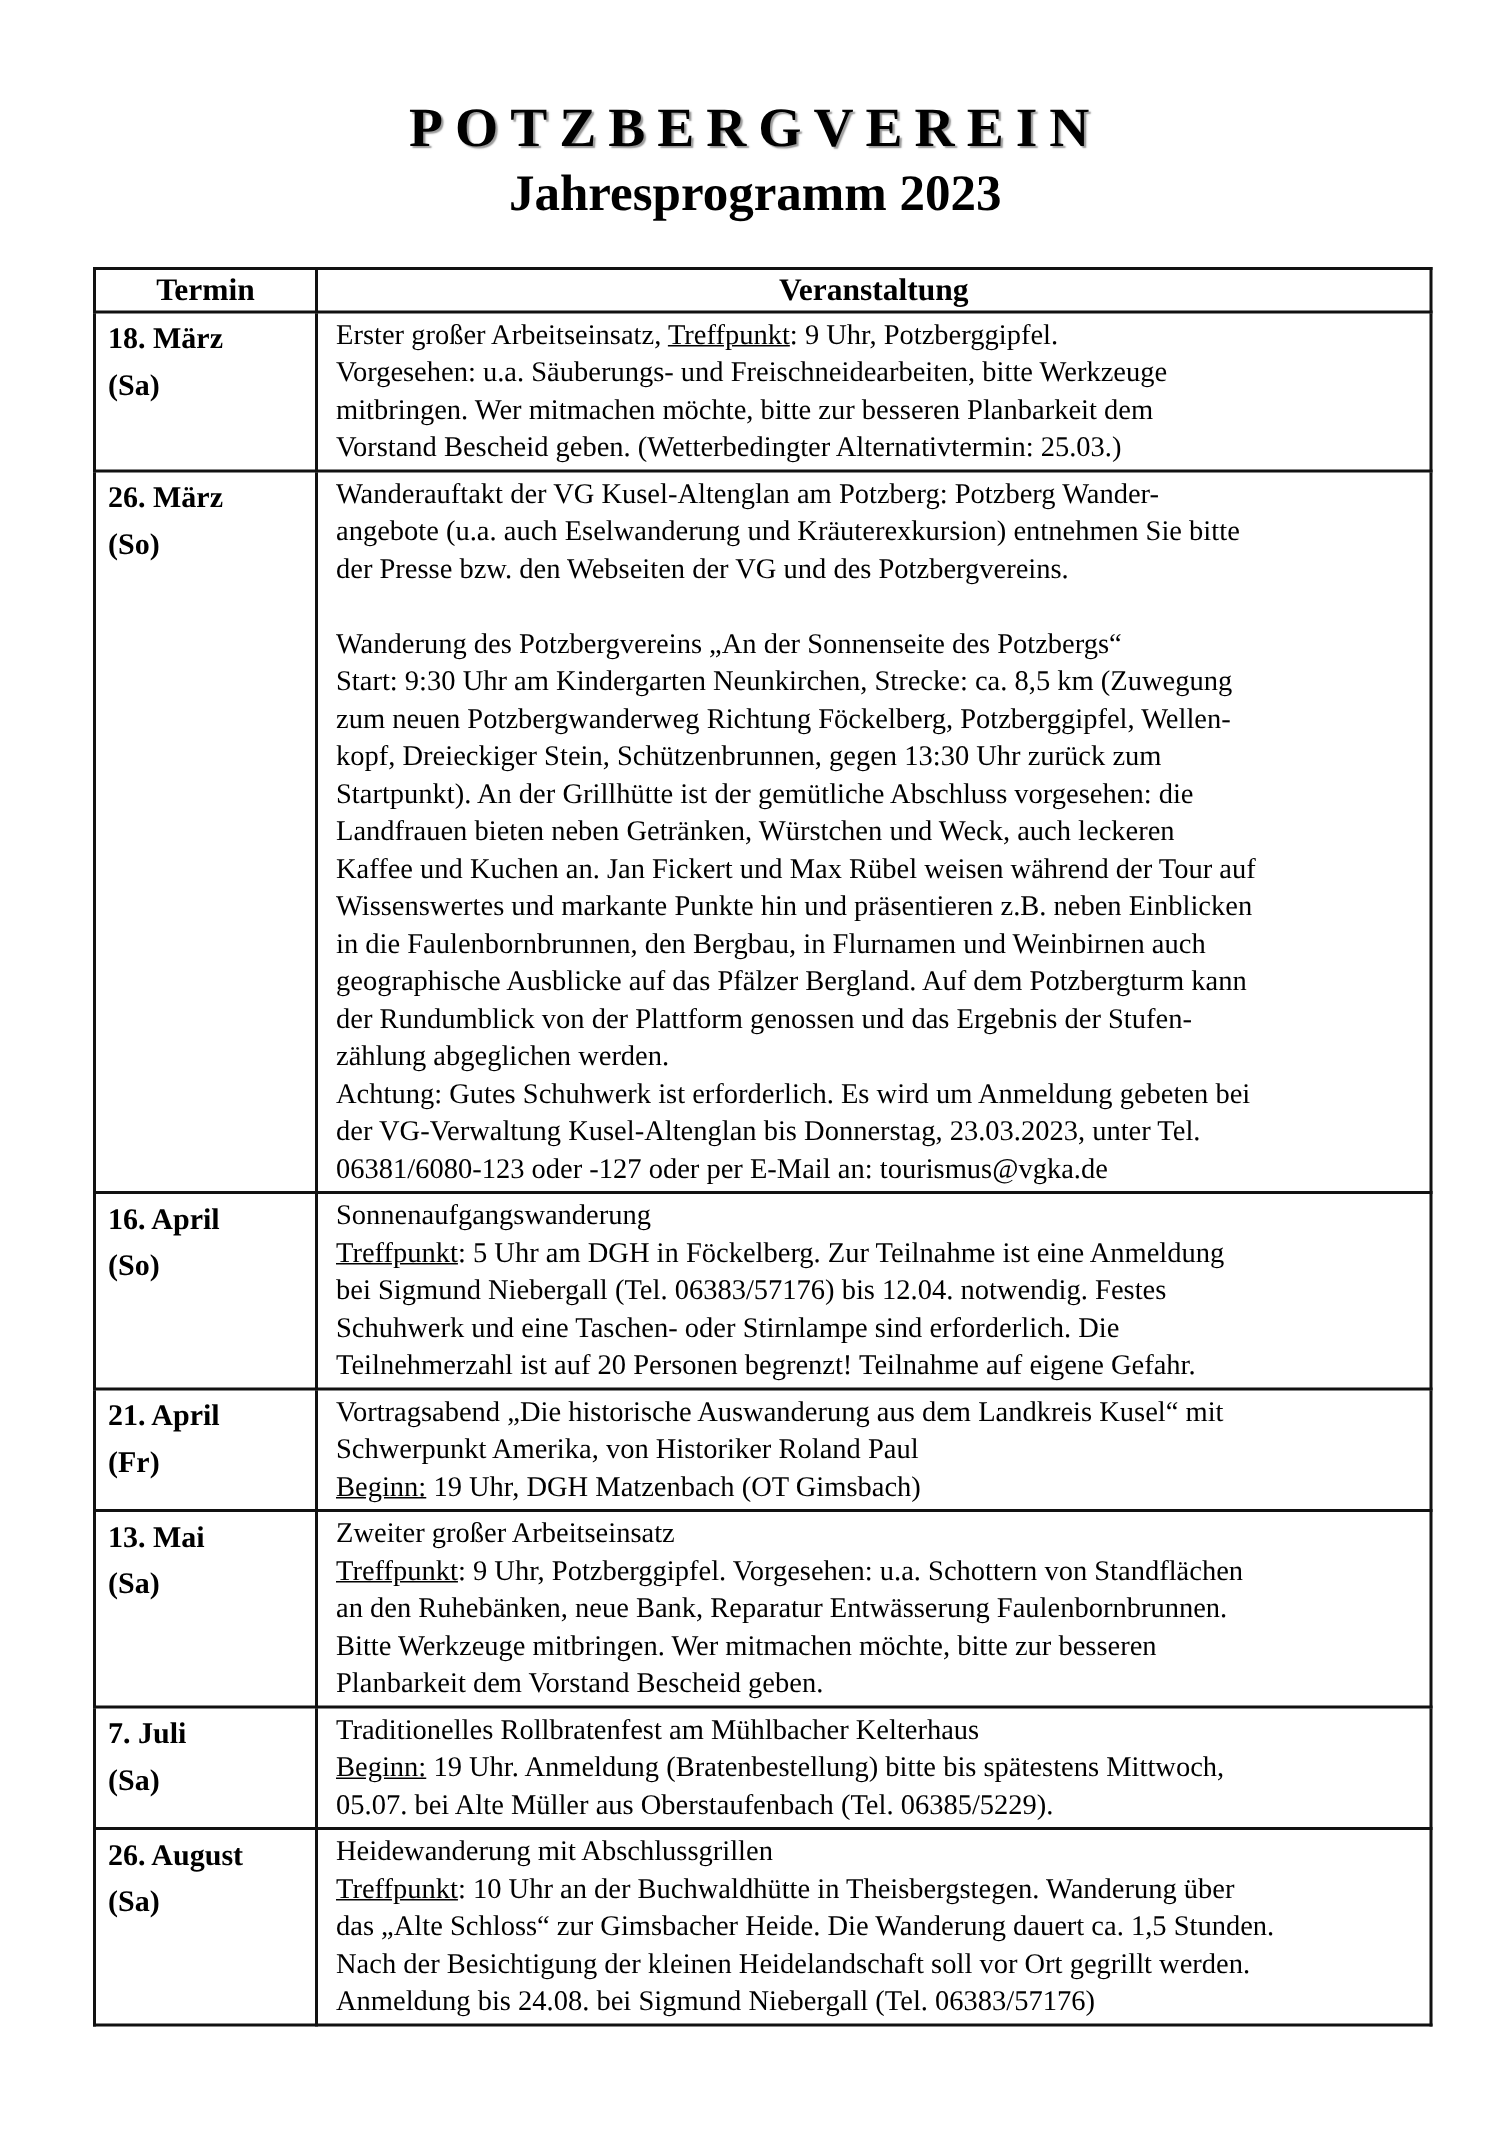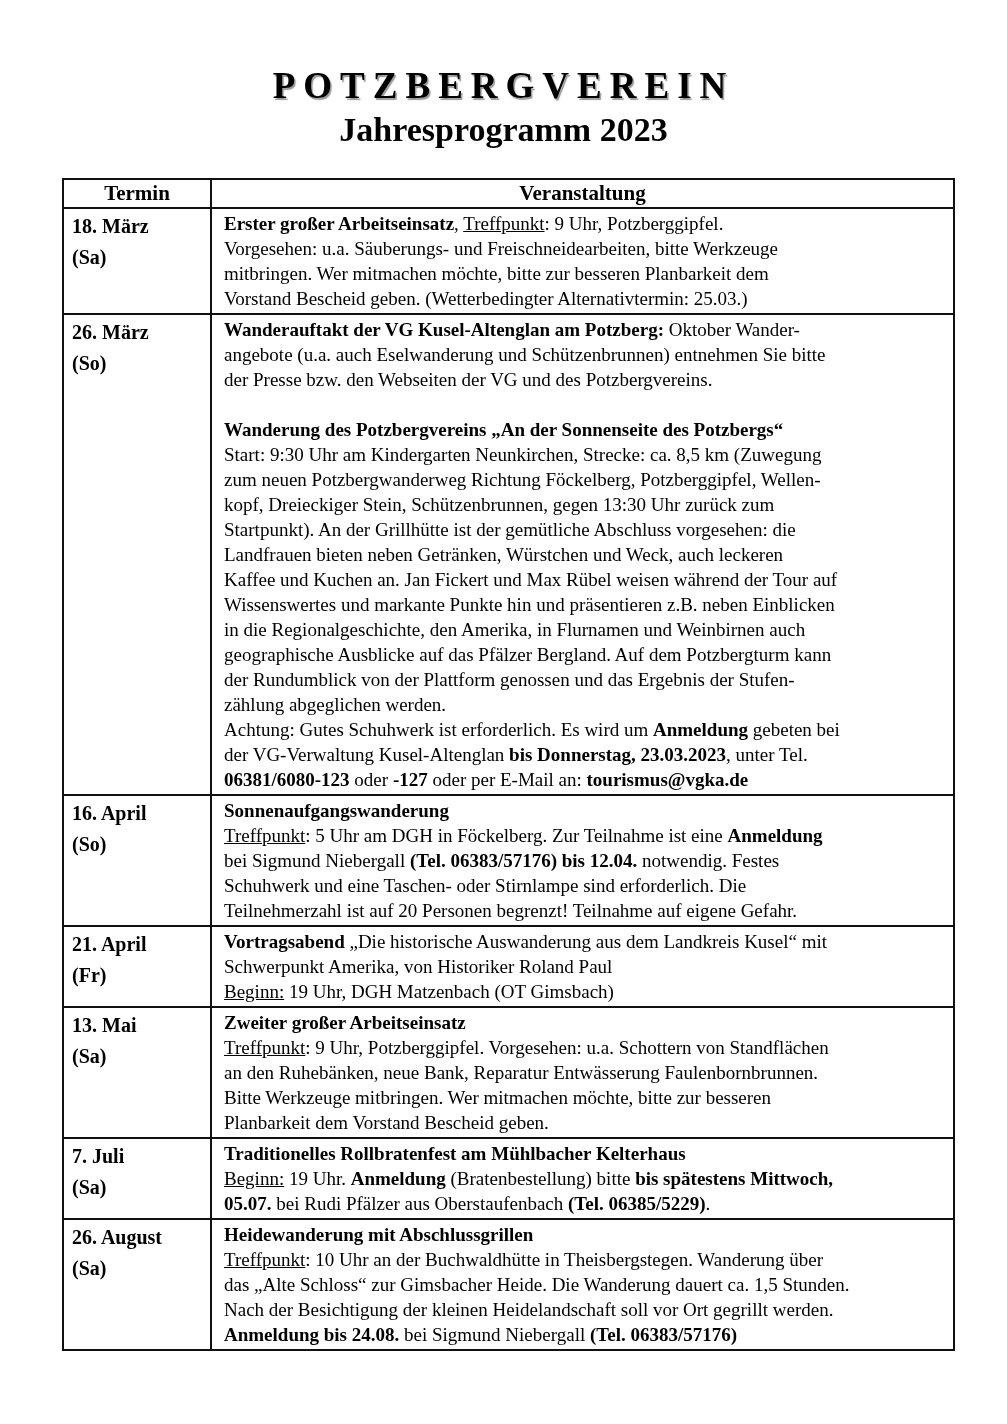--- a/index.html
+++ b/index.html
@@ -57,21 +57,21 @@
     font-size: 20px;
     line-height: 31px;
     padding: 2px 4px 2px 8px;
   }
   td.content-cell {
     font-size: 19px;
     line-height: 25px;
     padding: 2px 8px 2px 12px;
   }
   .line { min-height: 25px; }
-  .b { font-weight: 700; text-align: center; }
+  .b { font-weight: 400; text-align: center; }
   .u { text-decoration: underline; }
 </style>
 </head>
 <body>
 
 <div class="page">
   <div class="title">POTZBERGVEREIN</div>
   <div class="subtitle">Jahresprogramm 2023</div>
 
   <table class="program-table">
@@ -97,33 +97,33 @@
             <div class="line"><span>mitbringen. Wer mitmachen möchte, bitte zur besseren Planbarkeit dem</span></div>
             <div class="line"><span>Vorstand Bescheid geben. (Wetterbedingter Alternativtermin: 25.03.)</span></div>
           </td>
   </tr>
         <tr>
     <td class="date-cell">
       <div class="event-date">26. März</div>
       <div class="event-day">(So)</div>
     </td>
     <td class="content-cell">
-            <div class="line"><span class="b">Wanderauftakt der VG Kusel-Altenglan am Potzberg:</span><span> Oktober Wander-</span></div>
-            <div class="line"><span>angebote (u.a. auch Eselwanderung und Schützenbrunnen) entnehmen Sie bitte</span></div>
+            <div class="line"><span class="b">Wanderauftakt der VG Kusel-Altenglan am Potzberg:</span><span> Potzberg Wander-</span></div>
+            <div class="line"><span>angebote (u.a. auch Eselwanderung und Kräuterexkursion) entnehmen Sie bitte</span></div>
             <div class="line"><span>der Presse bzw. den Webseiten der VG und des Potzbergvereins.</span></div>
             <div class="line">&nbsp;</div>
             <div class="line"><span class="b">Wanderung des Potzbergvereins „An der Sonnenseite des Potzbergs“</span></div>
             <div class="line"><span>Start: 9:30 Uhr am Kindergarten Neunkirchen, Strecke: ca. 8,5 km (Zuwegung</span></div>
             <div class="line"><span>zum neuen Potzbergwanderweg Richtung Föckelberg, Potzberggipfel, Wellen-</span></div>
             <div class="line"><span>kopf, Dreieckiger Stein, Schützenbrunnen, gegen 13:30 Uhr zurück zum</span></div>
             <div class="line"><span>Startpunkt). An der Grillhütte ist der gemütliche Abschluss vorgesehen: die</span></div>
             <div class="line"><span>Landfrauen bieten neben Getränken, Würstchen und Weck, auch leckeren</span></div>
             <div class="line"><span>Kaffee und Kuchen an. Jan Fickert und Max Rübel weisen während der Tour auf</span></div>
             <div class="line"><span>Wissenswertes und markante Punkte hin und präsentieren z.B. neben Einblicken</span></div>
-            <div class="line"><span>in die Regionalgeschichte, den Amerika, in Flurnamen und Weinbirnen auch</span></div>
+            <div class="line"><span>in die Faulenbornbrunnen, den Bergbau, in Flurnamen und Weinbirnen auch</span></div>
             <div class="line"><span>geographische Ausblicke auf das Pfälzer Bergland. Auf dem Potzbergturm kann</span></div>
             <div class="line"><span>der Rundumblick von der Plattform genossen und das Ergebnis der Stufen-</span></div>
             <div class="line"><span>zählung abgeglichen werden.</span></div>
             <div class="line"><span>Achtung: Gutes Schuhwerk ist erforderlich. Es wird um </span><span class="b">Anmeldung</span><span> gebeten bei</span></div>
             <div class="line"><span>der VG-Verwaltung Kusel-Altenglan </span><span class="b">bis Donnerstag, 23.03.2023</span><span>, unter Tel.</span></div>
             <div class="line"><span class="b">06381/6080-123</span><span> oder </span><span class="b">-127</span><span> oder per E-Mail an: </span><span class="b">tourismus@vgka.de</span></div>
           </td>
   </tr>
         <tr>
     <td class="date-cell">
@@ -163,21 +163,21 @@
           </td>
   </tr>
         <tr>
     <td class="date-cell">
       <div class="event-date">7. Juli</div>
       <div class="event-day">(Sa)</div>
     </td>
     <td class="content-cell">
             <div class="line"><span class="b">Traditionelles Rollbratenfest am Mühlbacher Kelterhaus</span></div>
             <div class="line"><span class="u">Beginn:</span><span> 19 Uhr. </span><span class="b">Anmeldung</span><span> (Bratenbestellung) bitte </span><span class="b">bis spätestens Mittwoch,</span></div>
-            <div class="line"><span class="b">05.07.</span><span> bei Rudi Pfälzer aus Oberstaufenbach </span><span class="b">(Tel. 06385/5229)</span><span>.</span></div>
+            <div class="line"><span class="b">05.07.</span><span> bei Alte Müller aus Oberstaufenbach </span><span class="b">(Tel. 06385/5229)</span><span>.</span></div>
           </td>
   </tr>
         <tr>
     <td class="date-cell">
       <div class="event-date">26. August</div>
       <div class="event-day">(Sa)</div>
     </td>
     <td class="content-cell">
             <div class="line"><span class="b">Heidewanderung mit Abschlussgrillen</span></div>
             <div class="line"><span class="u">Treffpunkt</span><span>: 10 Uhr an der Buchwaldhütte in Theisbergstegen. Wanderung über</span></div>

